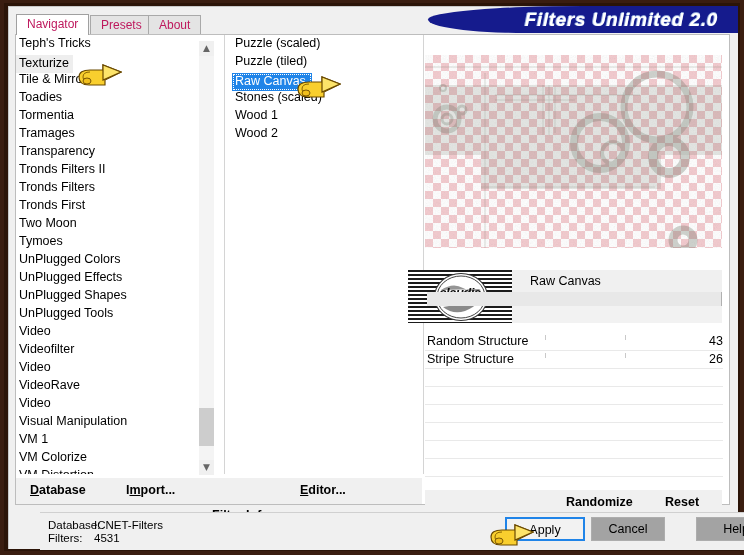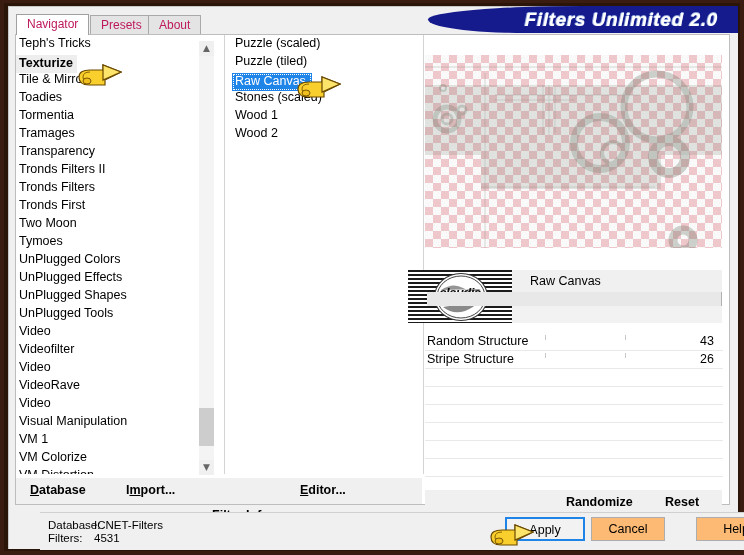--- a/index.html
+++ b/index.html
@@ -124,21 +124,20 @@
     font-size: 12.5px;
     color: #000;
     padding-left: 3px;
     white-space: nowrap;
     box-sizing: border-box;
   }
   .li.sel-box {
     background: #eeeeee;
     display: inline-block;
     padding-right: 4px;
-    font-weight: bold;
   }
   .li.selected {
     background: #1f84e8;
     color: #ffffff;
     display: inline-block;
     padding-right: 6px;
     outline: 1px dotted #ffffff;
     outline-offset: -2px;
   }
   .li-wrap { height:18px; }
@@ -281,21 +280,21 @@
     font-size: 12.5px;
     color: #000;
     border-bottom: 1px solid #e9e9e9;
     box-sizing: border-box;
   }
   .param-row .pname {
     position: absolute; left: 2px; top: 0;
     white-space: nowrap;
   }
   .param-row .pval {
-    position: absolute; right: 9px; top: 0;
+    position: absolute; right: 0; top: 0;
   }
   .param-row .ptick {
     position: absolute;
     top: 2px;
     width: 1px; height: 5px;
     background: #c9c9c9;
   }
 
   
   .linkrow {
@@ -343,21 +342,21 @@
 
   
   .dlg-btn {
     position: absolute;
     top: 517px;
     height: 24px;
     line-height: 22px;
     text-align: center;
     font-size: 12.5px;
     color: #000;
-    background: #fdba74;
+    background: #a3a3a3;
     border: 1px solid #adadad;
     box-sizing: border-box;
   }
   .btn-apply {
     left: 505px; width: 80px;
     border: 2px solid #1f84e8;
     background: #f2f2f2;
   }
   .btn-cancel { left: 591px; width: 74px; }
   .btn-help { left: 696px; width: 80px; }

